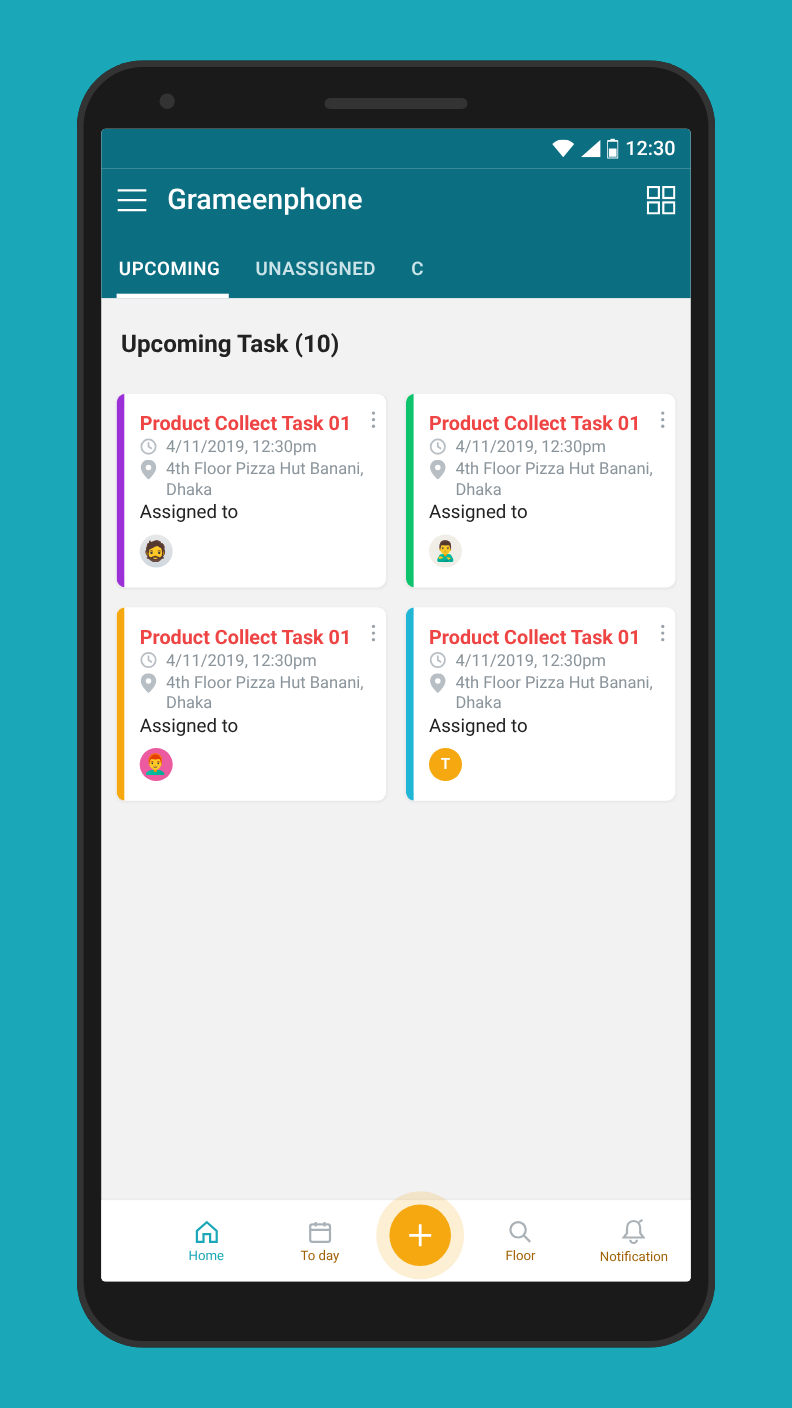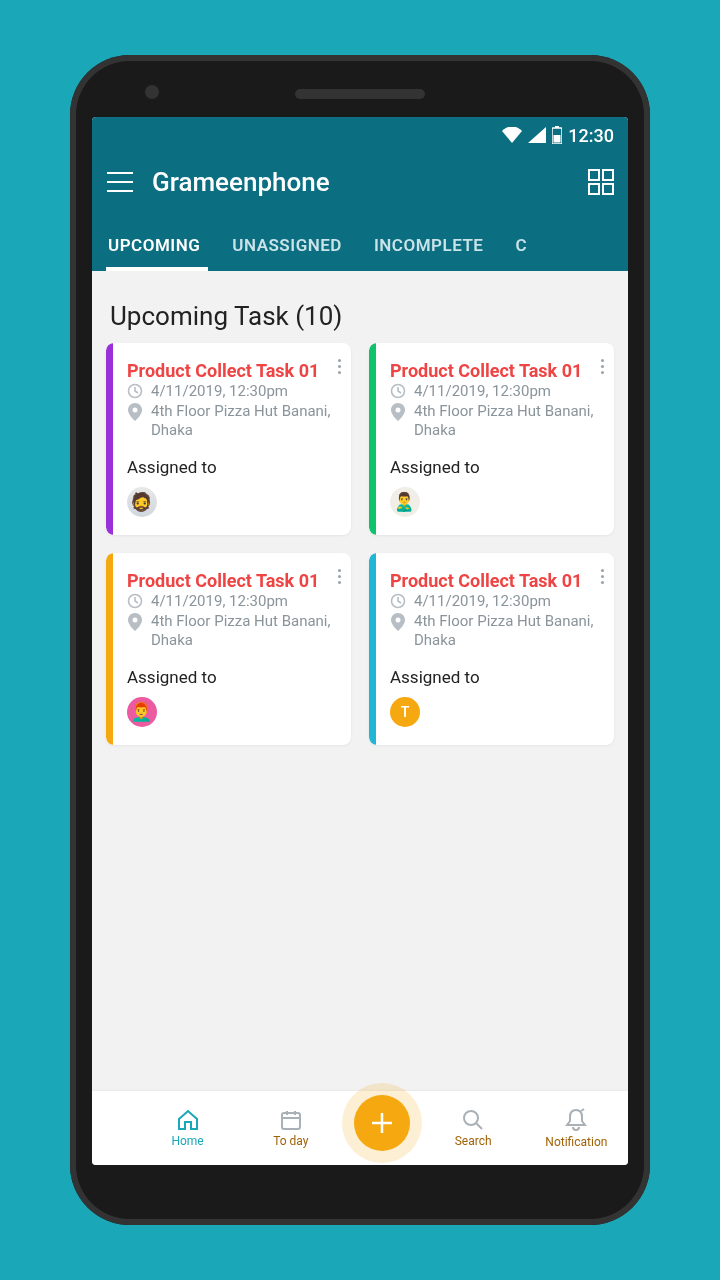--- a/index.html
+++ b/index.html
@@ -67,41 +67,41 @@
     letter-spacing: 0.5px;
     overflow: hidden;
     white-space: nowrap;
   }
   .tab { padding: 14px 2px 16px 2px; position: relative; }
   .tab.active { color: #fff; }
   .tab.active::after {
     content:''; position:absolute; left:-6px; right:-6px; bottom:0; height:4px; background:#fff;
   }
   .content { flex:1; overflow:hidden; padding: 22px 14px 0 14px; }
-  .section-title { font-size: 26px; font-weight:400; color:#222; margin: 8px 4px 12px 4px;}
+  .section-title { font-size: 22px; font-weight:700; color:#222; margin: 8px 4px 32px 4px;}
   .grid { display:grid; grid-template-columns: 1fr 1fr; gap: 18px; }
   .card {
     background:#fff;
     border-radius: 8px;
     box-shadow: 0 1px 3px rgba(0,0,0,0.06);
     overflow:hidden;
     display:flex;
   }
   .stripe { width:7px; border-radius: 8px 0 0 8px;}
   .c-purple { background:#9b2fd8;}
   .c-green  { background:#0ec36b;}
   .c-orange { background:#f5a80f;}
   .c-blue   { background:#22b6d6;}
   .card-body { flex:1; padding: 16px 12px 18px 14px; position:relative;}
   .card-title { font-size:18px; font-weight:700; color:#ef4444; line-height:1.3; padding-right:18px;}
   .more { position:absolute; top:16px; right:10px; display:flex; flex-direction:column; gap:3px;}
   .more span{ width:3px; height:3px; border-radius:50%; background:#9aa3ab;}
   .meta { display:flex; align-items:flex-start; gap:8px; color:#8a949b; font-size:15px; line-height:1.3;}
   .meta svg { flex:none; margin-top:1px;}
-  .assigned-label { color:#222; font-size:17px; margin-top:16px;}
+  .assigned-label { color:#222; font-size:17px; }
   .avatar { width:30px; height:30px; border-radius:50%; margin-top:10px; display:flex; align-items:center; justify-content:center; font-size:14px; color:#fff; font-weight:600;}
   .av1 { background: linear-gradient(#e8e8e8,#cfd7de);}
   .av1::after{ content:'🧔'; font-size:18px;}
   .av2 { background:#f0eee7;}
   .av2::after{ content:'🙎‍♂️'; font-size:18px;}
   .av3 { background:#ec5aa0;}
   .av3::after{ content:'👨‍🦰'; font-size:18px;}
   .av4 { background:#f5a80f;}
   .bottomnav {
     height: 74px;
@@ -159,21 +159,20 @@
         <svg class="grid-icon" width="26" height="26" viewBox="0 0 26 26">
           <rect x="1" y="1" width="10" height="10"></rect>
             <rect x="15" y="1" width="10" height="10"></rect>
           <rect x="1" y="15" width="10" height="10"></rect>
             <rect x="15" y="15" width="10" height="10"></rect>
         </svg>
       </div>
       <div class="tabs">
         <div class="tab active">UPCOMING</div>
         <div class="tab">UNASSIGNED</div>
-        <div class="tab">INCOMPLETE</div>
         <div class="tab">C</div>
       </div>
     </div>
 
     <div class="content">
       <div class="section-title">Upcoming Task (10)</div>
       <div class="grid">
 
         <div class="card">
           <div class="stripe c-purple"></div>
@@ -310,21 +309,21 @@
         <svg width="26" height="26" viewBox="0 0 26 26">
             <line x1="13" y1="3" x2="13" y2="23" stroke="#fff" stroke-width="2.5"></line>
             <line x1="3" y1="13" x2="23" y2="13" stroke="#fff" stroke-width="2.5"></line>
           </svg>
       </div>
       <div class="nav-item">
         <svg width="22" height="22" viewBox="0 0 22 22">
             <circle cx="9" cy="9" r="7" fill="none" stroke="#a9b1b7" stroke-width="2"></circle>
             <line x1="14" y1="14" x2="20" y2="20" stroke="#a9b1b7" stroke-width="2"></line>
           </svg>
-        <span>Search</span>
+        <span>Floor</span>
       </div>
       <div class="nav-item">
         <svg width="22" height="24" viewBox="0 0 22 24">
             <path d="M11 2 C7 2 5 5 5 9 V13 L2 17 H20 L17 13 V9 C17 5 15 2 11 2 Z" fill="none" stroke="#a9b1b7" stroke-width="2"></path>
             <path d="M8 19 A3 3 0 0 0 14 19" fill="none" stroke="#a9b1b7" stroke-width="2"></path>
             <line x1="16" y1="3" x2="19" y2="1" stroke="#a9b1b7" stroke-width="2"></line>
           </svg>
         <span>Notification</span>
       </div>
     </div>

